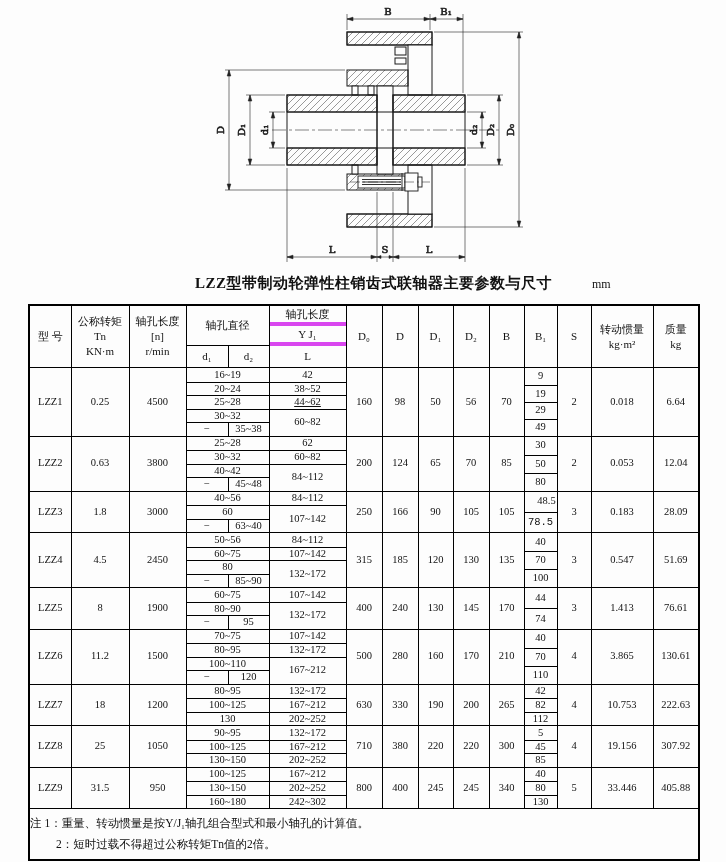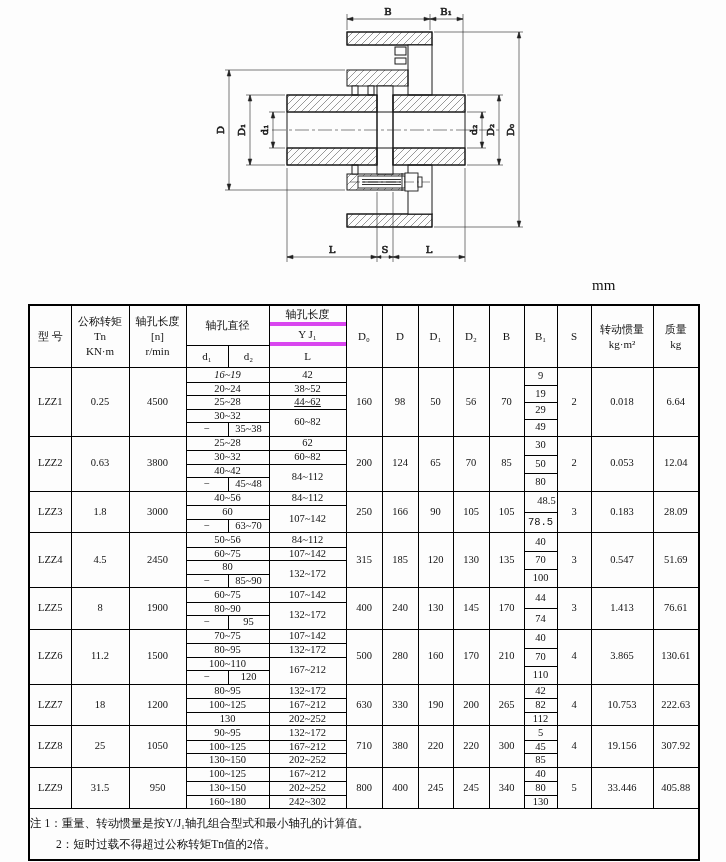--- a/index.html
+++ b/index.html
@@ -4,21 +4,21 @@
 <style>
   html,body{margin:0;padding:0;background:#e8e8e8;}
   .page{
     width:726px;height:862px;background:#fdfdfd;position:relative;
     font-family:"Liberation Serif","DejaVu Sans","DejaVu Serif",serif;
     color:#111;overflow:hidden;
   }
   
   .title-row{position:relative;width:726px;height:28px;}
   .title{position:absolute;left:195px;top:2px;font-size:15px;font-weight:bold;letter-spacing:0.5px;}
-  .unit{position:absolute;left:592px;top:5px;font-size:15px;}
+  .unit{position:absolute;left:592px;top:5px;font-size:12px;}
   
   table.spec{border-collapse:collapse;table-layout:fixed;margin:4px 0 0 28px;width:670px;border:2px solid #000;}
   table.spec td,table.spec th{border:1px solid #000;padding:0;font-weight:normal;}
   .ser{font-family:"Liberation Serif","DejaVu Sans",serif;}
   
   tr.hrow{height:61px;}
   th.hc{font-size:11px;text-align:center;vertical-align:middle;line-height:1.35;}
   .stack3{display:flex;flex-direction:column;align-items:center;justify-content:center;height:100%;}
   .stacksp{display:flex;flex-direction:column;align-items:center;justify-content:space-between;height:100%;box-sizing:border-box;padding:8px 0;}
   .boretitle{height:40px;display:flex;align-items:center;justify-content:center;border-bottom:1px solid #000;box-sizing:border-box;}
@@ -191,20 +191,21 @@
         <polygon points="465,257 459,255.2 459,258.8"></polygon>
         <text x="332" y="253" text-anchor="middle">L</text>
         <text x="385" y="253" text-anchor="middle">S</text>
         <text x="429" y="253" text-anchor="middle">L</text>
       </g>
     </g>
   </svg>
 
   
   <div class="title-row">
+    <span class="title">LZZ型带制动轮弹性柱销齿式联轴器主要参数与尺寸</span>
     <span class="unit">mm</span>
   </div>
 
   
   <table class="spec">
     <colgroup>
       <col style="width:42px">
         <col style="width:58px">
         <col style="width:57px">
       <col style="width:83px">
@@ -268,21 +269,21 @@
           </div>
         </th>
       </tr>
     </thead>
     <tbody id="tbody">
         <tr style="height: 67.5px;">
           <td class="c ser">LZZ1</td>
           <td class="c ser">0.25</td>
           <td class="c ser">4500</td>
           <td class="stackcell ser">
-            <div class="sub" style="height: 13.5px; font-style: italic;">16~19</div>
+            <div class="sub" style="height: 13.5px;">16~19</div>
             <div class="sub bt" style="height: 13.5px;">20~24</div>
             <div class="sub bt" style="height: 13.5px;">25~28</div>
             <div class="sub bt" style="height: 13.5px;">30~32</div>
             <div class="sub bt split" style="height: 13.5px;">
               <span class="sl">−</span>
               <span class="sr">35~38</span>
             </div>
           </td>
           <td class="stackcell ser">
             <div class="sub" style="height: 13.5px;">42</div>
@@ -339,21 +340,21 @@
         </tr>
         <tr style="height: 40.5px;">
           <td class="c ser">LZZ3</td>
           <td class="c ser">1.8</td>
           <td class="c ser">3000</td>
           <td class="stackcell ser">
             <div class="sub" style="height: 13.5px;">40~56</div>
             <div class="sub bt" style="height: 13.5px;">60</div>
             <div class="sub bt split" style="height: 13.5px;">
               <span class="sl">−</span>
-              <span class="sr">63~70</span>
+              <span class="sr">63~40</span>
             </div>
           </td>
           <td class="stackcell ser">
             <div class="sub" style="height: 13.5px;">84~112</div>
             <div class="sub bt" style="height: 27px;">107~142</div>
           </td>
           <td class="c ser">250</td>
           <td class="c ser">166</td>
           <td class="c ser">90</td>
           <td class="c ser">105</td>

